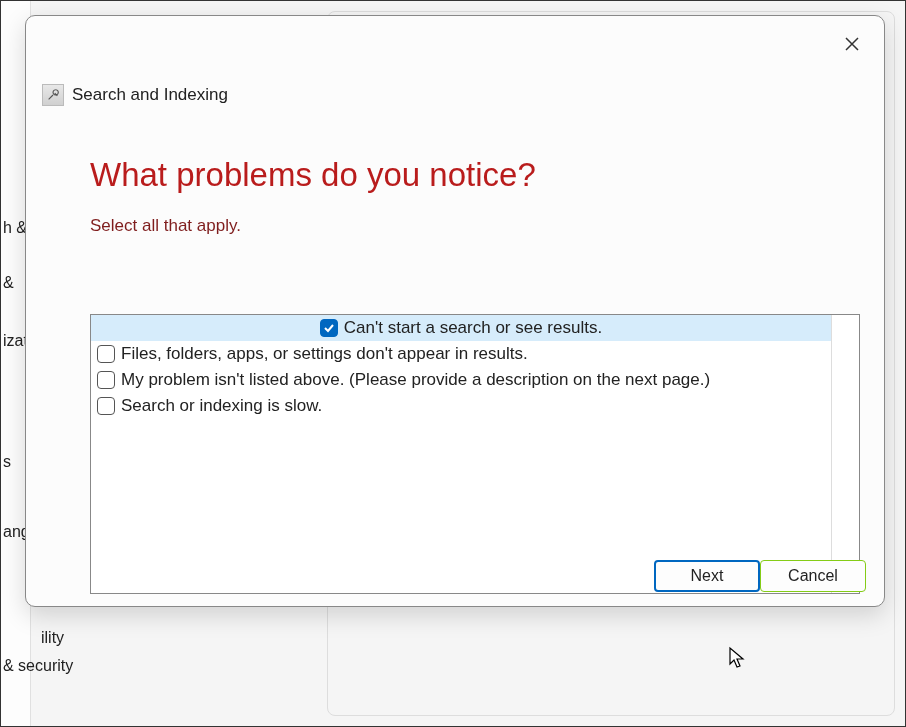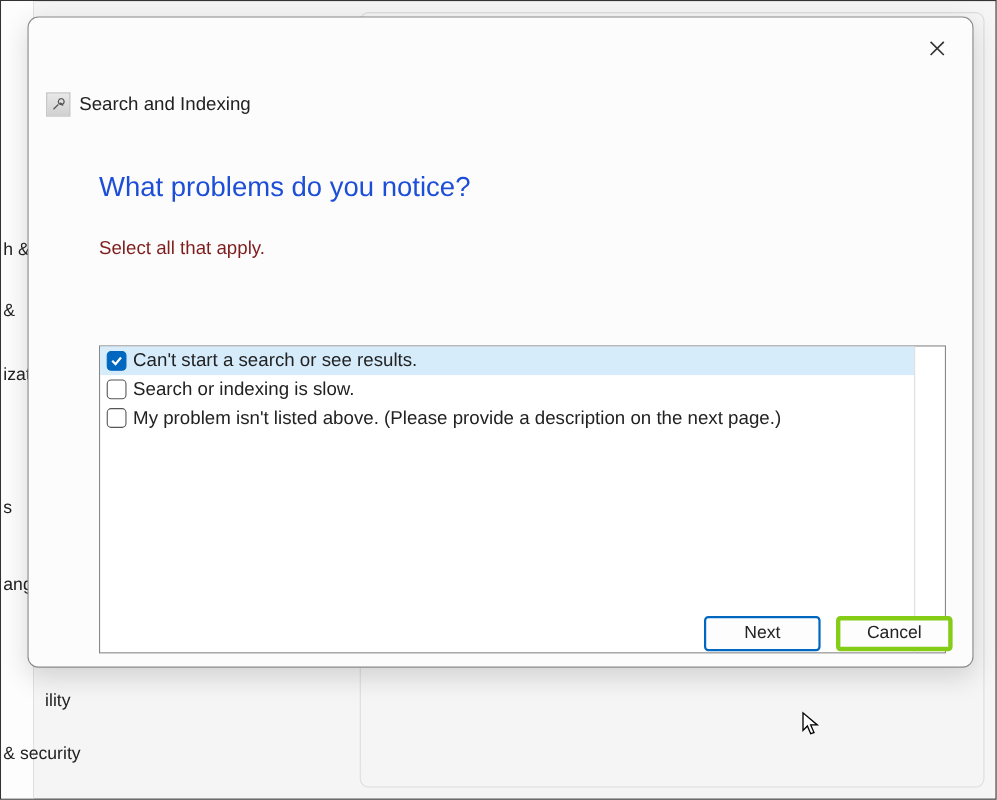--- a/index.html
+++ b/index.html
@@ -23,21 +23,21 @@
       white-space: nowrap;
       z-index: 2;
       padding-left: 2px;
     }
     .bg1 { top: 218px; }
     .bg2 { top: 273px; }
     .bg3 { top: 331px; }
     .bg4 { top: 452px; }
     .bg5 { top: 522px; }
     .bg6 { top: 628px; margin-left: 38px; }
-    .bg7 { top: 676px; }
+    .bg7 { top: 656px; }
     .bg-rule-top { position: absolute; left: 326px; top: 10px; right: 10px; bottom: 10px;
       border: 1px solid #ddd; border-radius: 8px; z-index: 0; }
 
     .dialog {
       position: absolute;
       left: 24px; top: 14px;
       width: 860px; height: 592px;
       background: #fcfcfc;
       border: 1px solid #888;
       border-radius: 10px;
@@ -60,65 +60,65 @@
       width: 22px; height: 22px;
       background: linear-gradient(#e8e8e8,#d0d0d0);
       border: 1px solid #bbb;
       display: flex; align-items: center; justify-content: center;
     }
     .title-icon svg { width: 14px; height: 14px; }
     .title-text { font-size: 17px; color: #222; }
 
     .heading {
       position: absolute; left: 64px; top: 140px;
-      font-size: 25px; color: #1d4ed8;
+      font-size: 33px; color: #b91c1c;
       font-weight: 400;
     }
     .subheading {
       position: absolute; left: 64px; top: 200px;
       font-size: 17px; color: #7f1d1d;
     }
 
     .list-box {
       position: absolute; left: 64px; top: 298px;
       width: 770px; height: 280px;
       border: 1px solid #888;
       background: #fff;
     }
     .list-inner { width: 741px; height: 100%; border-right: 1px solid #ddd; }
     .list-item {
       display: flex; align-items: center;
       padding: 3px 6px;
       font-size: 17px; color: #222;
       cursor: pointer;
     }
-    .list-item.selected { background: #d6ecfb; }
+    .list-item.selected { background: #d6ecfb; justify-content: center; }
     .checkbox {
       width: 18px; height: 18px;
       border: 1.5px solid #555;
       border-radius: 4px;
       margin-right: 6px;
       flex-shrink: 0;
       display: flex; align-items: center; justify-content: center;
       background: #fff;
     }
     .checkbox.checked {
       background: #0067c0;
       border-color: #0067c0;
     }
     .checkbox.checked svg { width: 12px; height: 12px; }
 
     .button-row {
       position: absolute; bottom: 14px; right: 18px;
-      display: flex; gap: 14px;
+      display: flex; 
     }
     .btn {
       width: 106px; height: 32px;
       background: #fdfdfd;
-      border: 4px solid #84cc16;
+      border: 1px solid #84cc16;
       border-radius: 4px;
       font-size: 16px; color: #222;
       display: flex; align-items: center; justify-content: center;
       cursor: pointer;
     }
     .btn.primary { border: 2px solid #0067c0; }
 
     .cursor {
       position: absolute;
       left: 702px; top: 630px;
@@ -165,25 +165,29 @@
       <div class="list-item selected">
         <span class="checkbox checked">
           <svg viewBox="0 0 12 12">
               <path d="M2 6 L5 9 L10 3" stroke="#fff" stroke-width="2" fill="none"></path>
             </svg>
         </span>
         <span>Can't start a search or see results.</span>
       </div>
       <div class="list-item">
         <span class="checkbox"></span>
-        <span>Search or indexing is slow.</span>
+        <span>Files, folders, apps, or settings don't appear in results.</span>
       </div>
       <div class="list-item">
         <span class="checkbox"></span>
         <span>My problem isn't listed above. (Please provide a description on the next page.)</span>
+      </div>
+      <div class="list-item">
+        <span class="checkbox"></span>
+        <span>Search or indexing is slow.</span>
       </div>
     </div>
   </div>
 
   <div class="button-row">
     <div class="btn primary">
       <span>Next</span>
     </div>
     <div class="btn">
       <span>Cancel</span>

